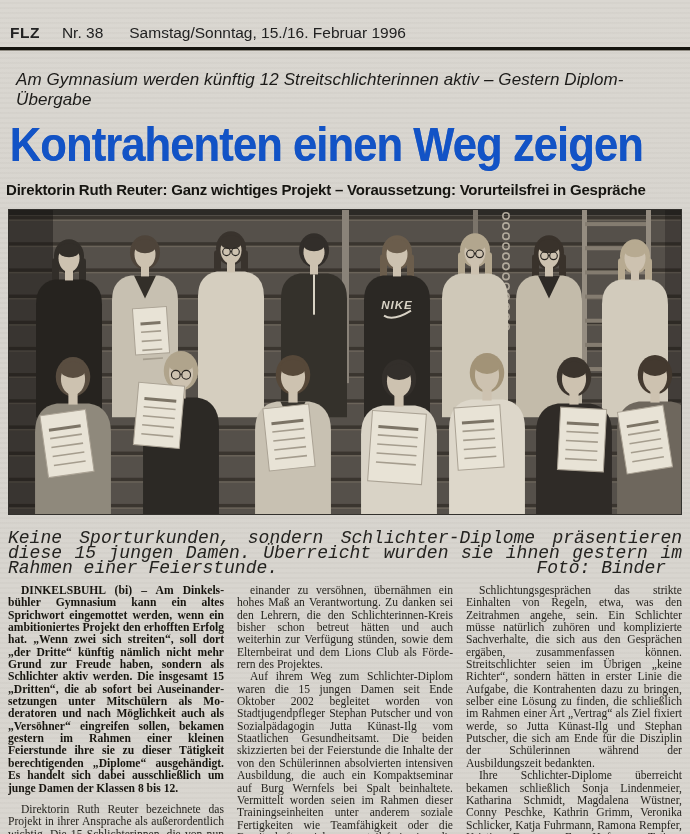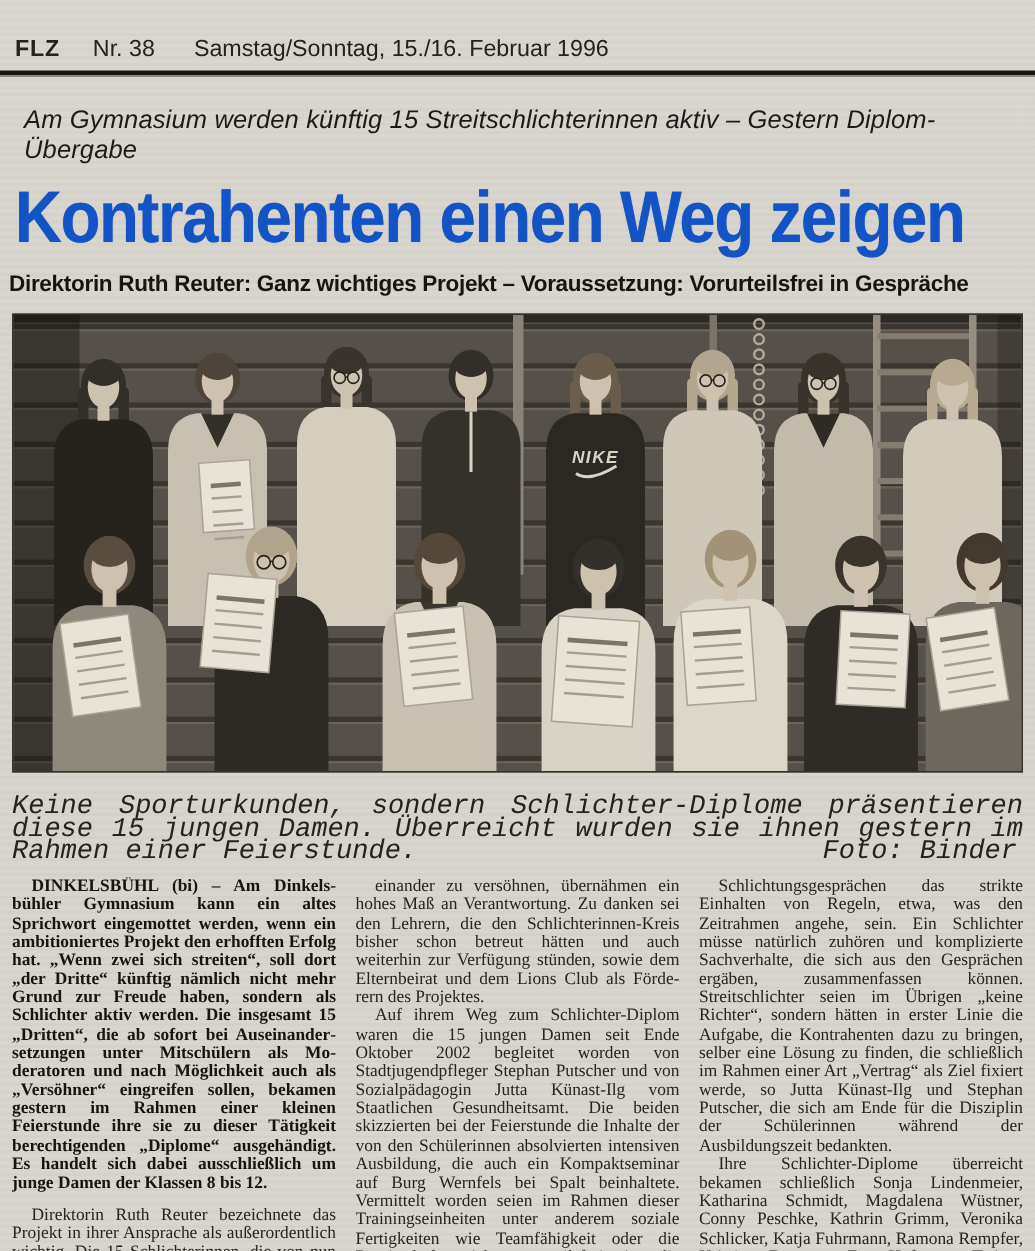--- a/index.html
+++ b/index.html
@@ -68,21 +68,21 @@
   
   .caption{
     position:relative;
     margin:4px 8px 0 8px;
     font-family:Liberation Mono, monospace;
     font-style:italic;font-size:18px;line-height:15px;
     color:#242320;
     text-align:justify;
   }
   .caption .credit{
-    position:absolute;right:4px;bottom:0;
+    position:absolute;right:16px;bottom:0;
     background:transparent;font-style:italic;
   }
   
   .columns{
     display:flex;gap:13px;
     margin:9px 8px 0 8px;
     height:312px;overflow:hidden;
   }
   .col{
     flex:1 1 0;overflow:hidden;
@@ -100,21 +100,21 @@
 
 <div class="page">
 
   <div class="masthead">
     <span class="paper">FLZ</span>
     <span class="issue">Nr. 38</span>
     <span class="date">Samstag/Sonntag, 15./16. Februar 1996</span>
   </div>
   <div class="masthead-rule"></div>
 
-  <div class="kicker">Am Gymnasium werden künftig 15 Streitschlichterinnen aktiv – Gestern Diplom-Übergabe</div>
+  <div class="kicker">Am Gymnasium werden künftig 12 Streitschlichterinnen aktiv – Gestern Diplom-Übergabe</div>
 
   <div class="headline-wrap">
     <h1 class="headline" style="margin:0;">Kontrahenten einen Weg zeigen</h1>
   </div>
 
   <h2 class="deck" style="margin-bottom:0;">Direktorin Ruth Reuter: Ganz wichtiges Projekt – Voraussetzung: Vorurteilsfrei in Gespräche</h2>
 
   <figure class="photo-frame" style="margin-bottom:16px;">
     <svg id="photo-svg" viewBox="0 0 672 302" preserveAspectRatio="none">
         <rect x="0" y="0" width="672" height="302" fill="#55504a"></rect>

